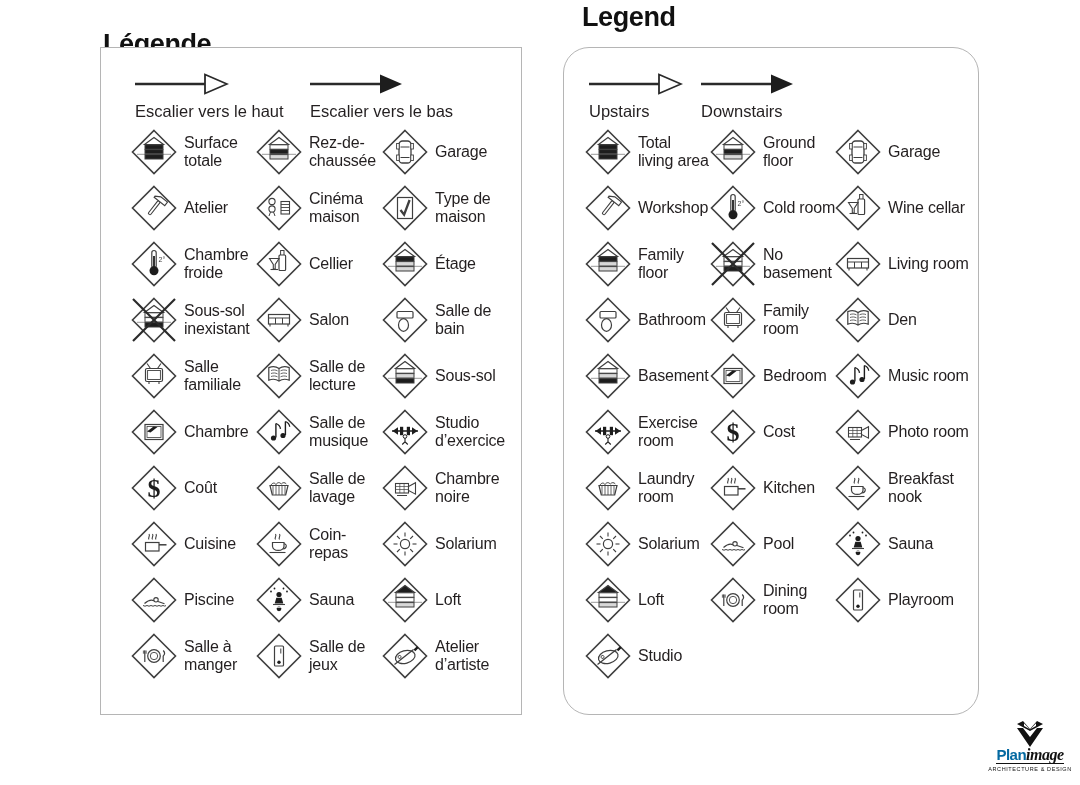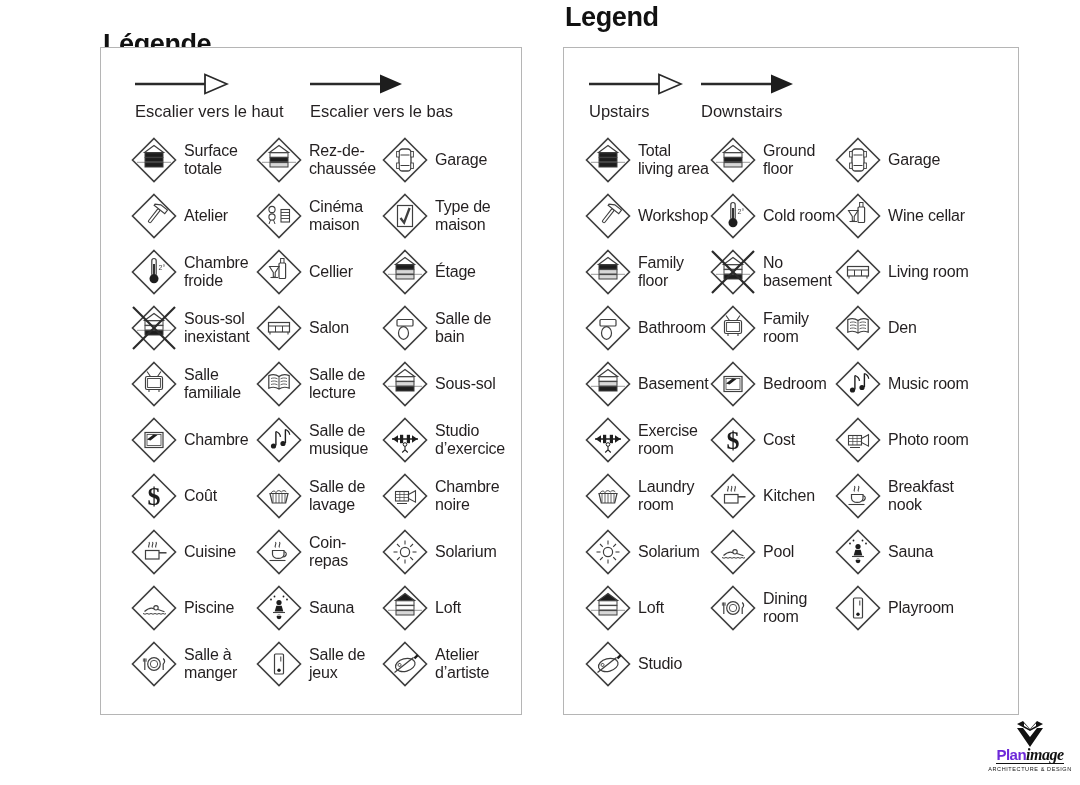--- a/index.html
+++ b/index.html
@@ -1,39 +1,39 @@
 <!DOCTYPE html>
 <html><head>
 <meta charset="utf-8">
 <style>
   html,body{margin:0;padding:0;background:#fff;}
   #canvas{position:relative;width:1080px;height:785px;background:#ffffff;
     font-family:"Liberation Sans",sans-serif;color:#231f20;overflow:hidden;}
   .panel-title{position:absolute;top:2px;font-size:27px;font-weight:bold;
     letter-spacing:-0.4px;color:#111;}
-  #title-fr{left:103px;margin-top:27px;} #title-en{left:565px;}
+  #title-fr{left:103px;margin-top:27px;} #title-en{left:582px;}
   .panel{position:absolute;top:47px;height:668px;border:1.5px solid #b5b5b5;background:#fff;box-sizing:border-box;}
-  #panel-fr{left:100px;width:422px;} #panel-en{left:563px;width:456px;}
+  #panel-fr{left:100px;width:422px;} #panel-en{left:563px;width:416px;border-radius:26px;}
   .arrow-row{position:absolute;top:24px;left:0;display:flex;}
   #panel-fr .arrow-row{padding-left:34px;}
   #panel-en .arrow-row{padding-left:25px;}
   .arrow-block{display:flex;flex-direction:column;}
   #panel-fr .arrow-block{width:175px;justify-content:flex-end;}
   #panel-en .arrow-block{width:112px;}
   .arrow-label{font-size:16.5px;margin-top:2px;white-space:nowrap;}
-  .grid{position:absolute;top:84px;left:0;display:grid;grid-auto-rows:56px;align-items:center;}
+  .grid{position:absolute;top:76px;left:0;display:grid;grid-auto-rows:56px;align-items:center;}
   #panel-fr .grid{padding-left:30px;grid-template-columns:125px 126px 141px;}
   #panel-en .grid{padding-left:21px;grid-template-columns:125px 125px 141px;}
   .cell{display:flex;align-items:center;}
   .cell .icon{flex:0 0 46px;height:46px;}
   .cell .lbl{margin-left:7px;font-size:16px;line-height:18.5px;letter-spacing:-0.2px;}
   #logo{position:absolute;left:982px;top:720px;width:96px;display:flex;flex-direction:column;align-items:center;}
   #logo .mark{height:28px;}
   #logo .wordmark{line-height:14px;border-bottom:1.8px solid #111;padding-bottom:1px;white-space:nowrap;}
-  #logo .word-bold{font-weight:900;font-size:15px;letter-spacing:-0.5px;color:#6d28d9;}
+  #logo .word-bold{font-weight:900;font-size:15px;letter-spacing:-0.5px;color:#0369a1;}
   #logo .word-italic{font-family:"Liberation Serif",serif;font-style:italic;font-weight:bold;font-size:16px;letter-spacing:-0.5px;color:#111;}
   #logo .tagline{font-size:5.5px;letter-spacing:0.6px;color:#111;margin-top:1.5px;}
 </style>
 </head>
 <body>
 
 <div id="canvas">
   <div class="panel-title" id="title-fr">Légende</div>
   <div class="panel-title" id="title-en">Legend</div>
 

